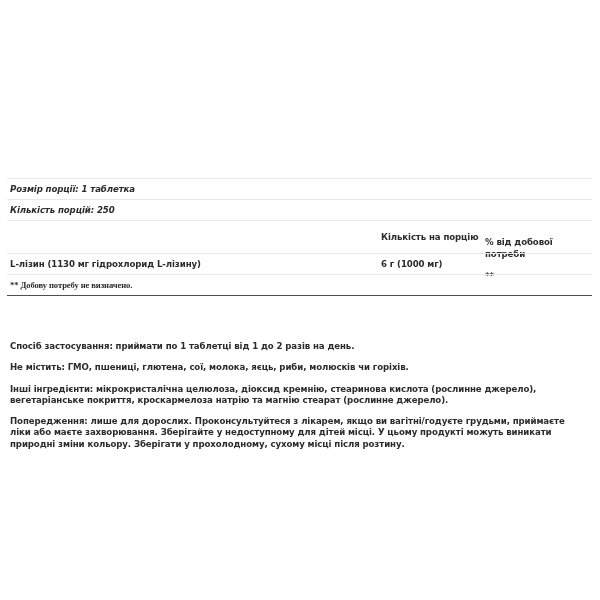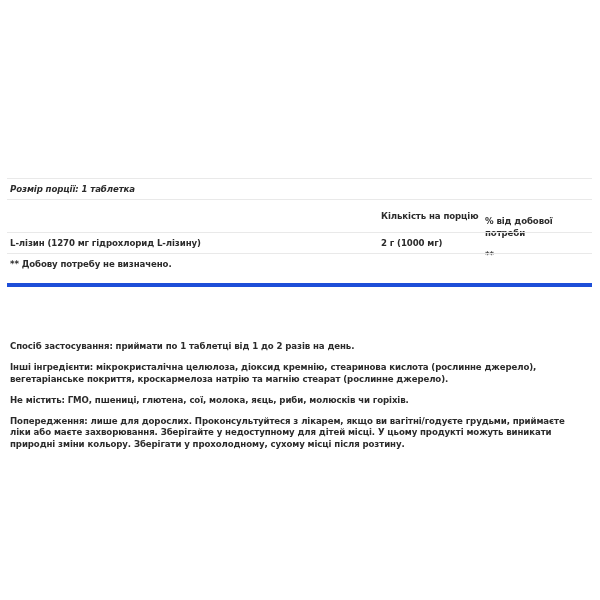--- a/index.html
+++ b/index.html
@@ -36,24 +36,25 @@
       font-style: italic;
     }
     .row.header {
       height: 33px;
     }
     .row.nutrient {
       height: 21px;
       line-height: 21px;
     }
     .row.note {
-      height: 34px;
+      height: 22px;
       line-height: 21px;
       padding-left: 3px;
-      border-bottom: 4px solid #1d4ed8;
+      border-bottom: 1px solid #1d4ed8;
+      font-family: Liberation Serif, serif;
     }
     .cell {
       position: absolute;
       top: 0;
     }
     .c1 { left: 3px; }
     .c2 { left: 374px; }
     .c3 { left: 478px; margin-top: 12px; }
     .row.header .c2 { top: 11px; line-height: 11px; }
     .row.header .c3 { top: 4px; line-height: 11.5px; width: 80px; }
@@ -72,32 +73,35 @@
       margin: 0 0 10px 0;
     }
   </style>
 </head>
 <body>
 
 <div class="facts">
   <div class="row simple">
     <span>Розмір порції: 1 таблетка</span>
   </div>
+  <div class="row simple">
+    <span>Кількість порцій: 250</span>
+  </div>
   <div class="row header">
     <span class="cell c2">Кількість на порцію</span>
     <span class="cell c3">% від добової потреби</span>
   </div>
   <div class="row nutrient">
-    <span class="cell c1">L-лізин (1270 мг гідрохлорид L-лізину)</span>
-    <span class="cell c2">2 г (1000 мг)</span>
+    <span class="cell c1">L-лізин (1130 мг гідрохлорид L-лізину)</span>
+    <span class="cell c2">6 г (1000 мг)</span>
     <span class="cell c3">**</span>
   </div>
   <div class="row note">
     <span>** Добову потребу не визначено.</span>
   </div>
 </div>
 
 <div class="paragraphs">
   <p>Спосіб застосування: приймати по 1 таблетці від 1 до 2 разів на день.</p>
+  <p>Не містить: ГМО, пшениці, глютена, сої, молока, яєць, риби, молюсків чи горіхів.</p>
   <p>Інші інгредієнти: мікрокристалічна целюлоза, діоксид кремнію, стеаринова кислота (рослинне джерело), вегетаріанське покриття, кроскармелоза натрію та магнію стеарат (рослинне джерело).</p>
-  <p>Не містить: ГМО, пшениці, глютена, сої, молока, яєць, риби, молюсків чи горіхів.</p>
   <p>Попередження: лише для дорослих. Проконсультуйтеся з лікарем, якщо ви вагітні/годуєте грудьми, приймаєте ліки або маєте захворювання. Зберігайте у недоступному для дітей місці. У цьому продукті можуть виникати природні зміни кольору. Зберігати у прохолодному, сухому місці після розтину.</p>
 </div>
 
 </body></html>

